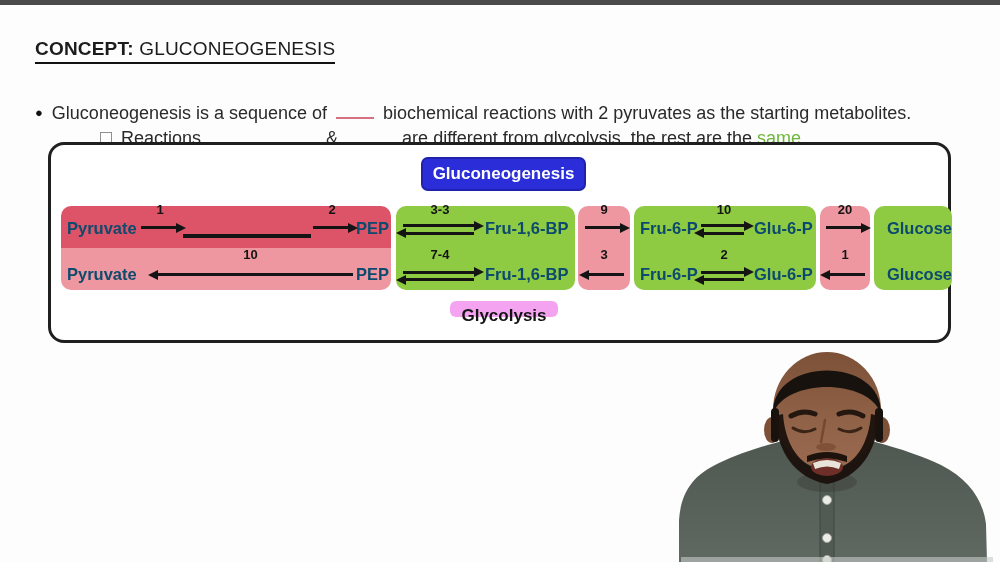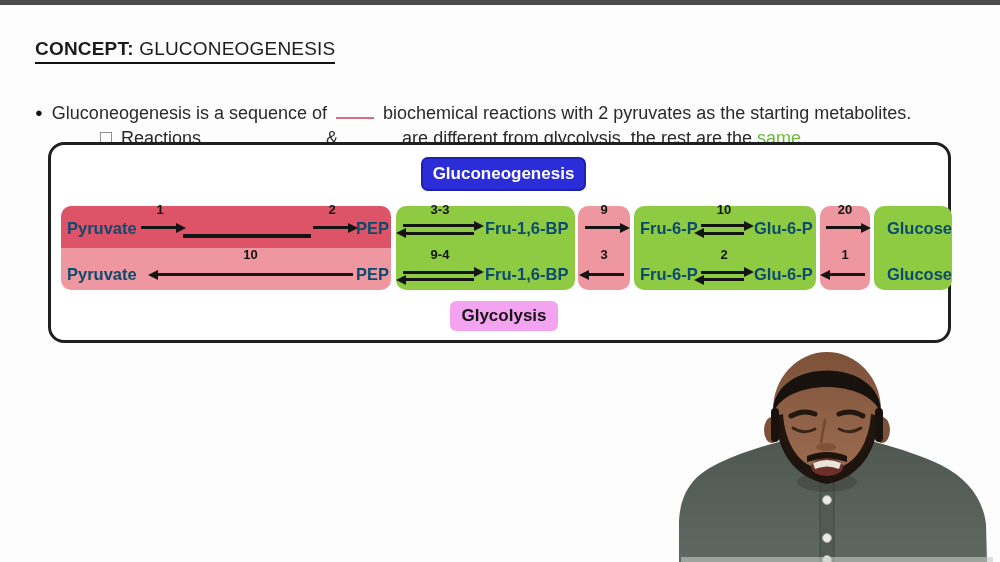--- a/index.html
+++ b/index.html
@@ -55,21 +55,21 @@
   .badge{
     position:absolute;text-align:center;font-weight:bold;font-size:17px;
     border-radius:7px;
   }
   .badge.blue{
     left:370px;top:12px;width:165px;height:34px;line-height:34px;
     background:var(--accent-blue,#2b2ed8);color:#fff;
     box-shadow:inset 0 0 0 2px rgba(0,0,40,.25);
   }
   .badge.pink{
-    left:399px;top:156px;width:108px;height:30px;line-height:30px;
+    left:399px;top:156px;width:108px;height:16px;line-height:30px;
     background:var(--glycolysis-pink,#f3a3ef);color:#141414;border-radius:6px;
   }
   .met{
     position:absolute;font-weight:bold;font-size:16.5px;line-height:20px;
     color:#0c4a6e;white-space:nowrap;
   }
   .met.ctr{text-align:right;}
   .num{
     position:absolute;font-weight:bold;font-size:13px;line-height:14px;
     color:#141414;text-align:center;
@@ -152,21 +152,21 @@
 
     <span class="num" style="left:772px;top:58px;width:44px;">20</span>
     <div class="arr r" style="left:775px;top:81px;width:36px;"></div>
     <span class="met ctr" style="left:823px;top:73px;width:78px;">Glucose</span>
 
     <span class="met" style="left:16px;top:119px;">Pyruvate</span>
     <span class="num" style="left:97px;top:103px;width:205px;">10</span>
     <div class="arr l" style="left:106px;top:128px;width:196px;"></div>
     <span class="met" style="left:305px;top:119px;">PEP</span>
 
-    <span class="num" style="left:352px;top:103px;width:74px;">9-4</span>
+    <span class="num" style="left:352px;top:103px;width:74px;">7-4</span>
     <div class="arr r" style="left:352px;top:125.5px;width:72px;"></div>
     <div class="arr l" style="left:354px;top:133px;width:69px;"></div>
     <span class="met" style="left:434px;top:119px;">Fru-1,6-BP</span>
 
     <span class="num" style="left:531px;top:103px;width:44px;">3</span>
     <div class="arr l" style="left:537px;top:128px;width:36px;"></div>
     <span class="met" style="left:589px;top:119px;">Fru-6-P</span>
 
     <span class="num" style="left:650px;top:103px;width:46px;">2</span>
     <div class="arr r" style="left:650px;top:125.5px;width:44px;"></div>

